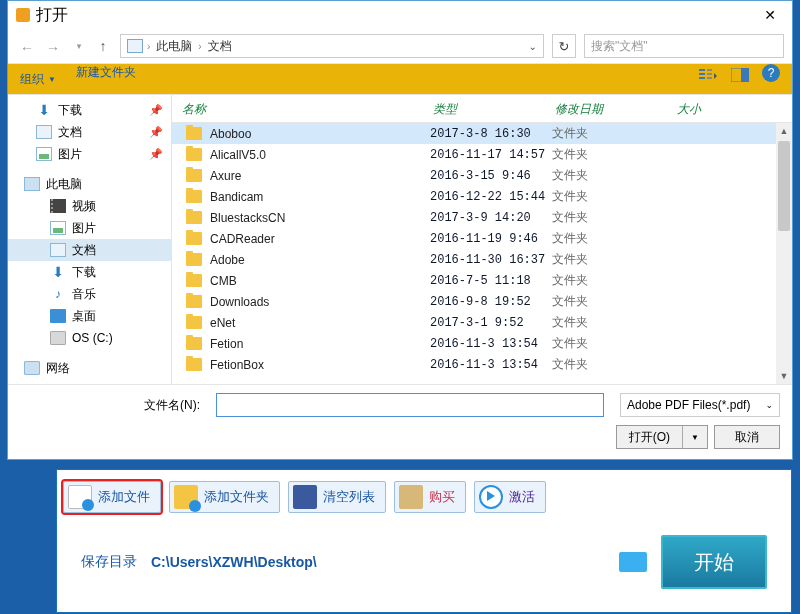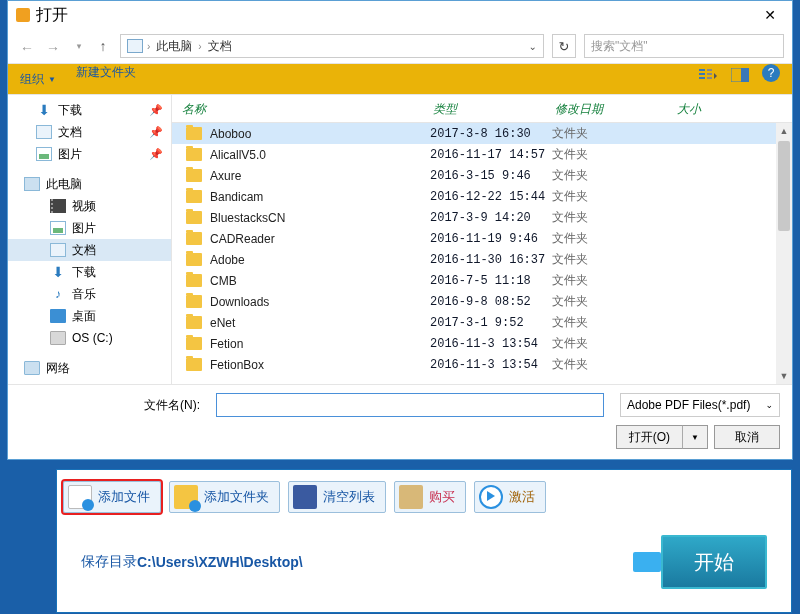--- a/index.html
+++ b/index.html
@@ -70,31 +70,31 @@
 .btn-row { display: flex; justify-content: flex-end; gap: 6px; }
 .btn { height: 24px; border: 1px solid #999; background: #f0f0f0; font-size: 12px; display: flex; align-items: center; padding: 0 12px; }
 .btn-split { width: 16px; border-left: 1px solid #aaa; display: flex; align-items: center; justify-content: center; font-size: 8px; }
 
 .app { position: absolute; left: 56px; top: 469px; right: 8px; height: 144px; background: #fff; border: 1px solid #1871b8; }
 .app-toolbar { height: 40px; display: flex; align-items: center; gap: 8px; padding: 4px 6px; margin-top: 7px; }
 .app-btn { height: 32px; border: 1px solid #9bbfdc; background: #eaf3fb; display: flex; align-items: center; padding: 0 10px 0 4px; gap: 6px; font-size: 13px; color: #1857a5; border-radius: 2px; }
 .app-btn.hl { outline: 2px solid #e82020; }
 .app-btn .t { color: #1857a5; }
 .app-btn .red { color: #c83050; }
-.app-btn .blue { color: #a16207; }
+.app-btn .blue { color: #4c1d95; }
 .aicon { width: 24px; height: 24px; border-radius: 2px; display: flex; align-items: center; justify-content: center; font-size: 14px; }
 .ai-file { background: #fff; border: 1px solid #bbb; position: relative; }
 .ai-file::after { content: ""; position: absolute; right: -3px; bottom: -3px; width: 12px; height: 12px; background: #2a90e0; border-radius: 50%; color: #fff; display: flex; align-items: center; justify-content: center; font-size: 10px; }
 .ai-folder { background: #f4c542; border-radius: 2px; position: relative; }
 .ai-folder::after { content: ""; position: absolute; right: -3px; bottom: -3px; width: 12px; height: 12px; background: #2a90e0; border-radius: 50%; }
 .ai-trash { background: #3a5aa0; border-radius: 2px; }
 .ai-bag { background: #d8b878; border-radius: 2px; }
 .ai-play { background: #fff; border: 2px solid #2a90e0; border-radius: 50%; position: relative; }
 .ai-play::after { content: ""; position: absolute; left: 6px; top: 4px; border-left: 8px solid #2a90e0; border-top: 5px solid transparent; border-bottom: 5px solid transparent; }
-.app-path-row { display: flex; align-items: center; padding: 18px 24px 0; }
+.app-path-row { display: flex; align-items: center; gap: 14px; padding: 18px 24px 0; }
 .path-label { font-size: 14px; color: #1857a5; }
 .path-val { font-size: 14px; color: #1857a5; font-weight: bold; flex: 1; }
 .folder-big { width: 28px; height: 20px; background: #3ab0f0; border-radius: 2px; }
 .start-btn { width: 106px; height: 54px; background: linear-gradient(#2fa8c8, #1a7aa0); border: 2px solid #3ab8d0; color: #fff; font-size: 20px; display: flex; align-items: center; justify-content: center; border-radius: 2px; }
 </style>
 </head>
 <body>
 
 <div class="dialog">
   <div class="title-bar">
@@ -252,21 +252,21 @@
           </div>
           <div class="row">
             <span class="fic"></span>
             <span class="fname">CMB</span>
             <span class="fdate">2016-7-5 11:18</span>
             <span class="ftype">文件夹</span>
           </div>
           <div class="row">
             <span class="fic"></span>
             <span class="fname">Downloads</span>
-            <span class="fdate">2016-9-8 08:52</span>
+            <span class="fdate">2016-9-8 19:52</span>
             <span class="ftype">文件夹</span>
           </div>
           <div class="row">
             <span class="fic"></span>
             <span class="fname">eNet</span>
             <span class="fdate">2017-3-1 9:52</span>
             <span class="ftype">文件夹</span>
           </div>
           <div class="row">
             <span class="fic"></span>

